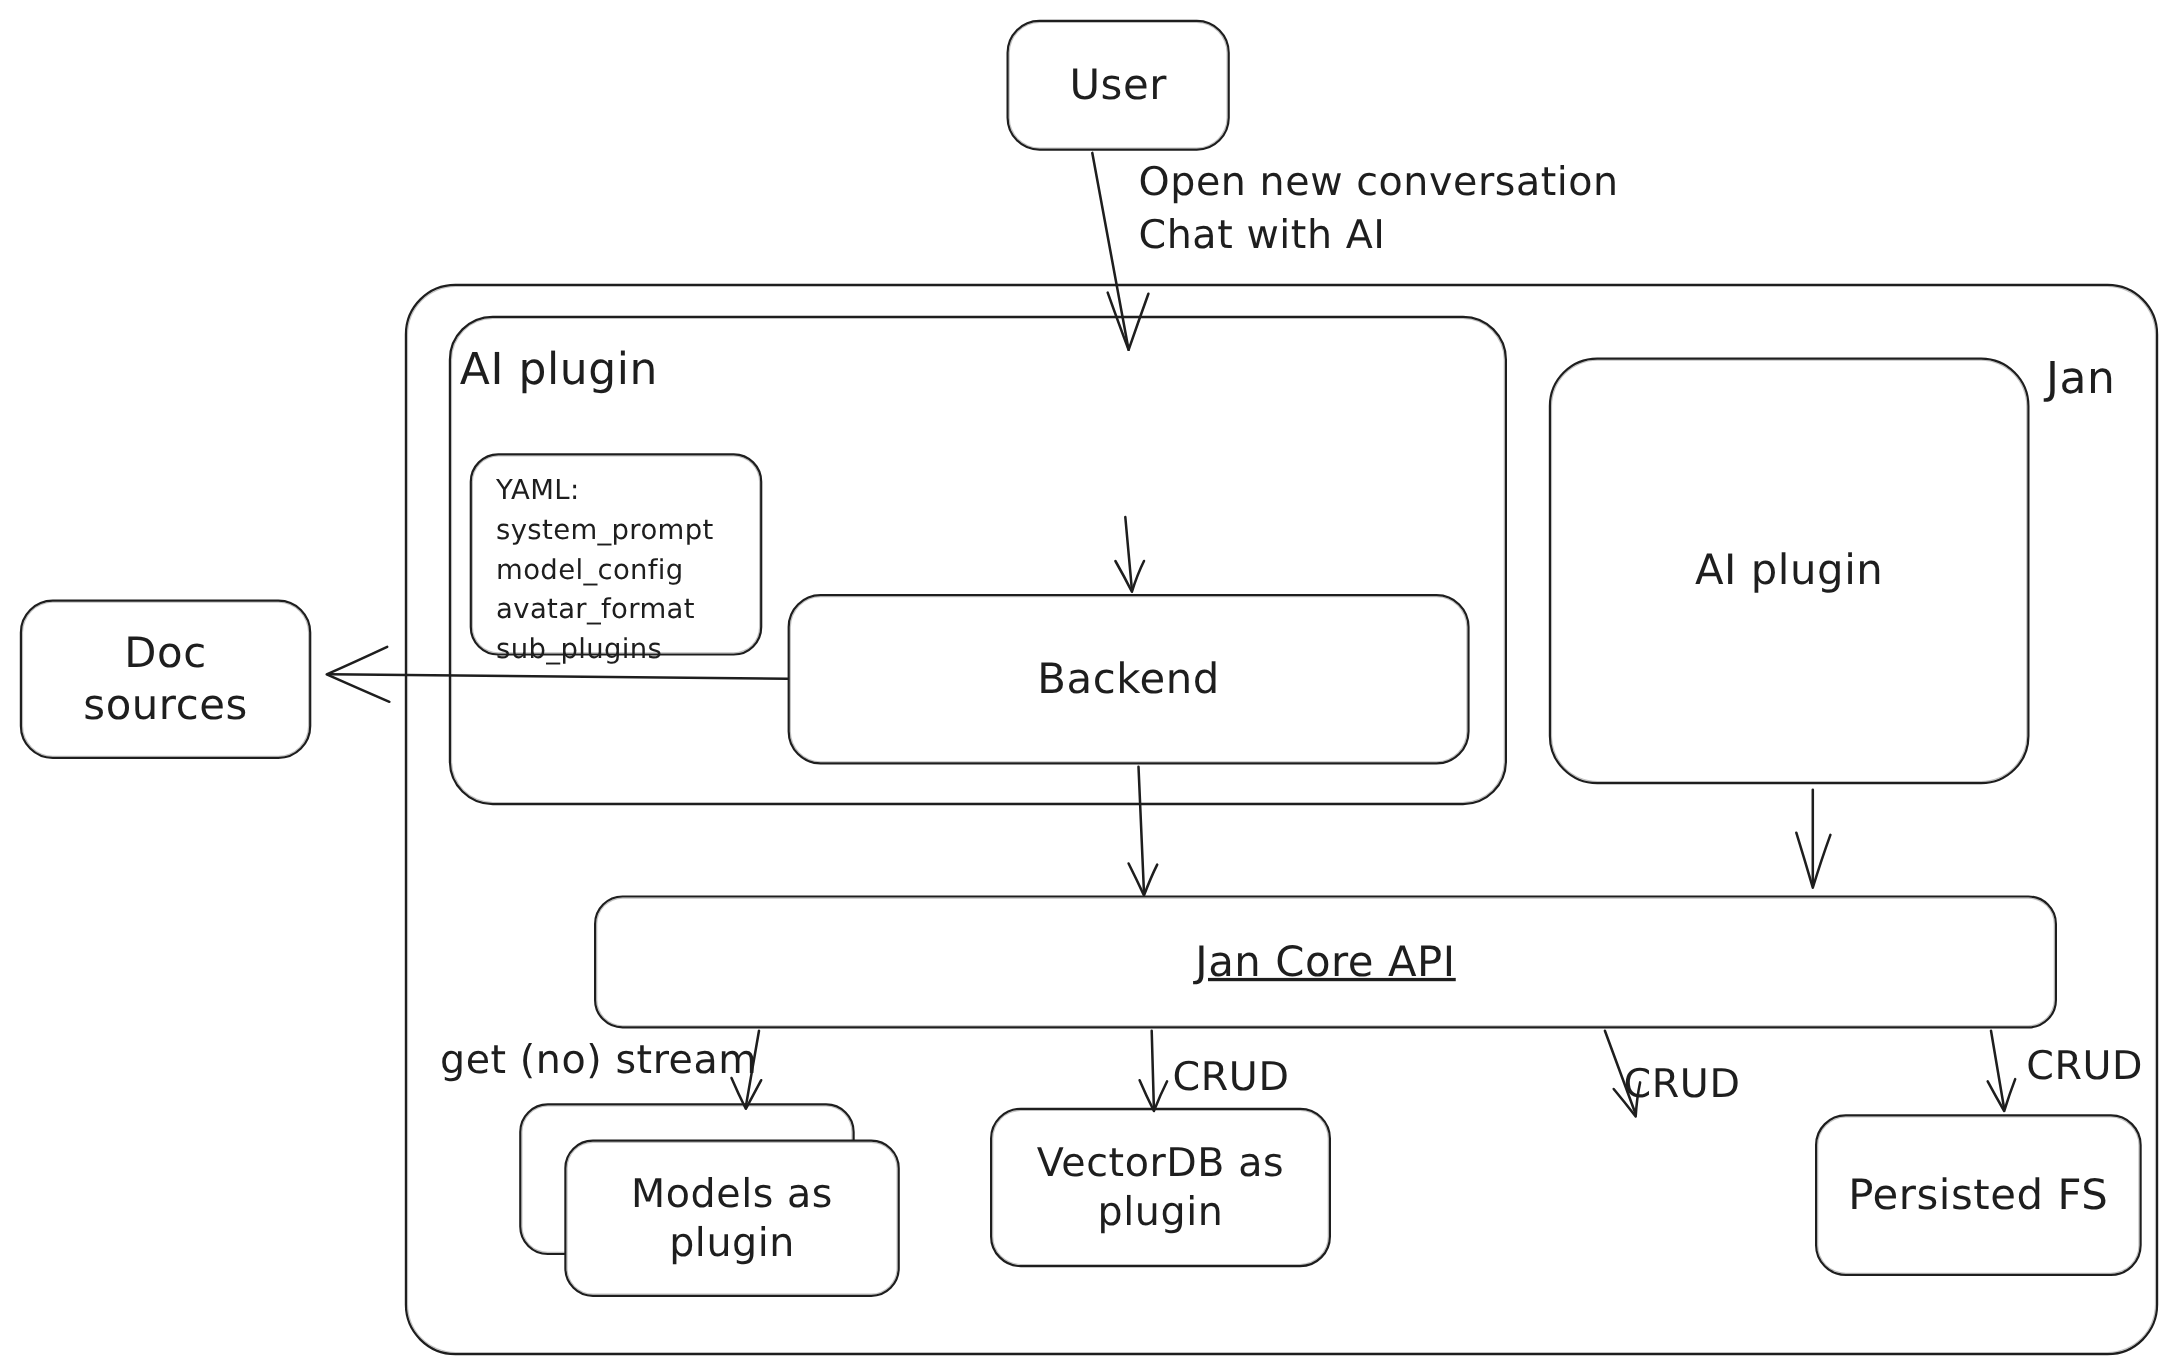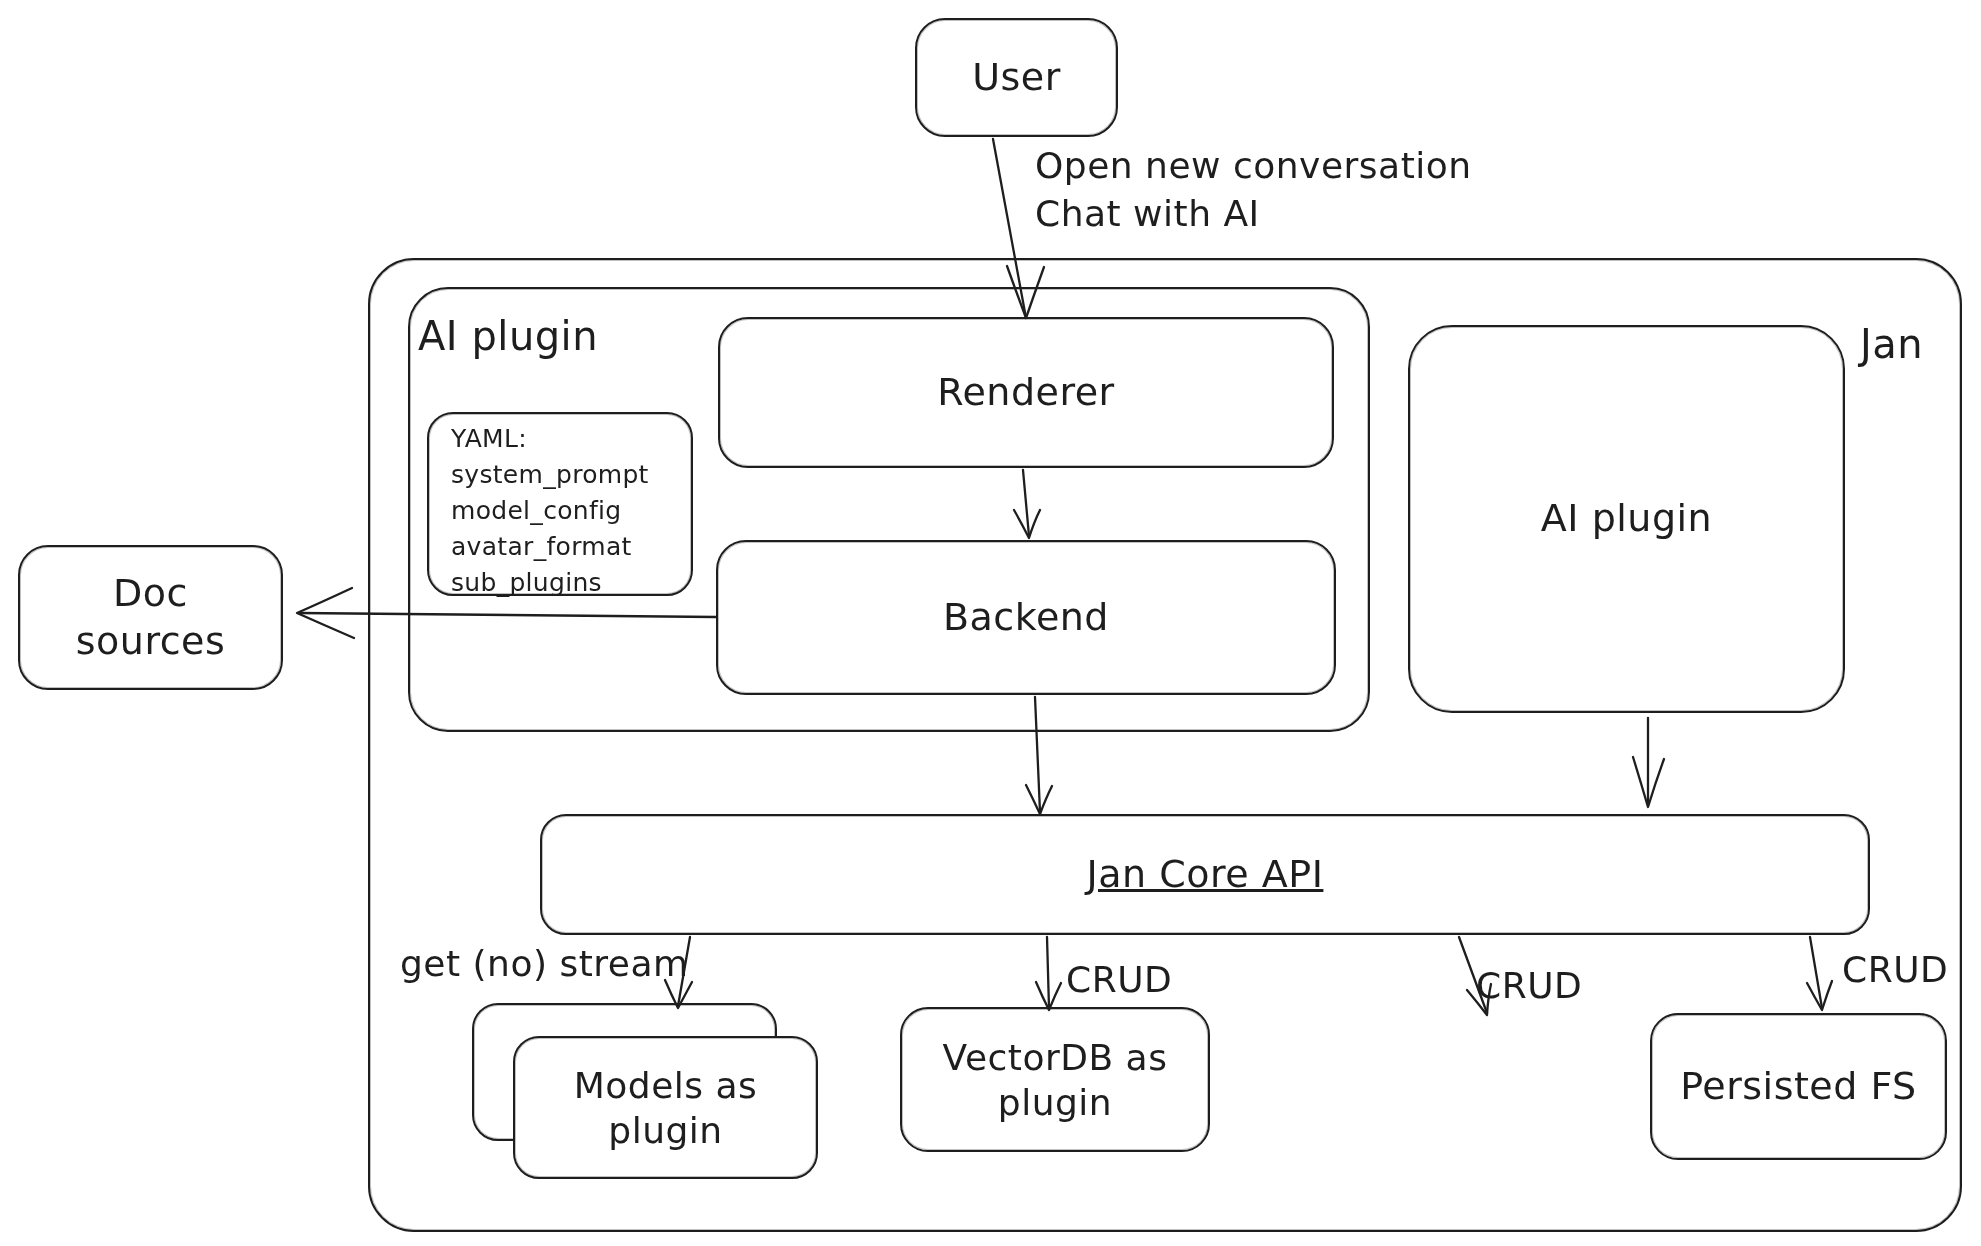--- a/index.html
+++ b/index.html
@@ -31,21 +31,21 @@
     font-size: 38px;
     line-height: 1.25;
     letter-spacing: 0.5px;
     padding: 0 18px;
   }
   
   #box-jan          { left: 368px;  top: 258px;  width: 1594px; height: 974px; border-radius: 46px; }
   #box-user         { left: 915px;  top: 18px;   width: 203px;  height: 119px; border-radius: 30px; }
   #box-ai-left      { left: 408px;  top: 287px;  width: 962px;  height: 445px; border-radius: 40px; }
   #box-yaml         { left: 427px;  top: 412px;  width: 266px;  height: 184px; border-radius: 26px;
-                      align-items: center; justify-content: flex-start; }
+                      align-items: flex-start; justify-content: flex-start; }
   #box-renderer     { left: 718px;  top: 317px;  width: 616px;  height: 151px; border-radius: 30px; }
   #box-backend      { left: 716px;  top: 540px;  width: 620px;  height: 155px; border-radius: 30px; }
   #box-ai-right     { left: 1408px; top: 325px;  width: 437px;  height: 388px; border-radius: 44px; }
   #box-doc          { left: 18px;   top: 545px;  width: 265px;  height: 145px; border-radius: 30px; }
   #box-core         { left: 540px;  top: 814px;  width: 1330px; height: 121px; border-radius: 26px; text-decoration: underline; }
   #box-models-back  { left: 472px;  top: 1003px; width: 305px;  height: 138px; border-radius: 26px; }
   #box-models-front { left: 513px;  top: 1036px; width: 305px;  height: 143px; border-radius: 26px; }
   #box-vectordb     { left: 900px;  top: 1007px; width: 310px;  height: 145px; border-radius: 28px; }
   #box-pdb          { left: 1313px; top: 1009px; width: 307px;  height: 145px; border-radius: 28px; }
   #box-pfs          { left: 1650px; top: 1013px; width: 297px;  height: 147px; border-radius: 28px; }
@@ -96,23 +96,20 @@
 
 <div class="canvas">
 
   <div class="box" id="box-jan"></div>
   <div class="box" id="box-ai-left"></div>
 
   <div class="box" id="box-user">
     <span class="label">User</span>
   </div>
 
-  <div class="box" id="box-renderer">
-    <span class="label">Renderer</span>
-  </div>
 
   <div class="box" id="box-yaml">
     <div class="yaml-lines">
       <div>YAML:</div>
       <div>system_prompt</div>
       <div>model_config</div>
       <div>avatar_format</div>
       <div>sub_plugins</div>
     </div>
   </div>

